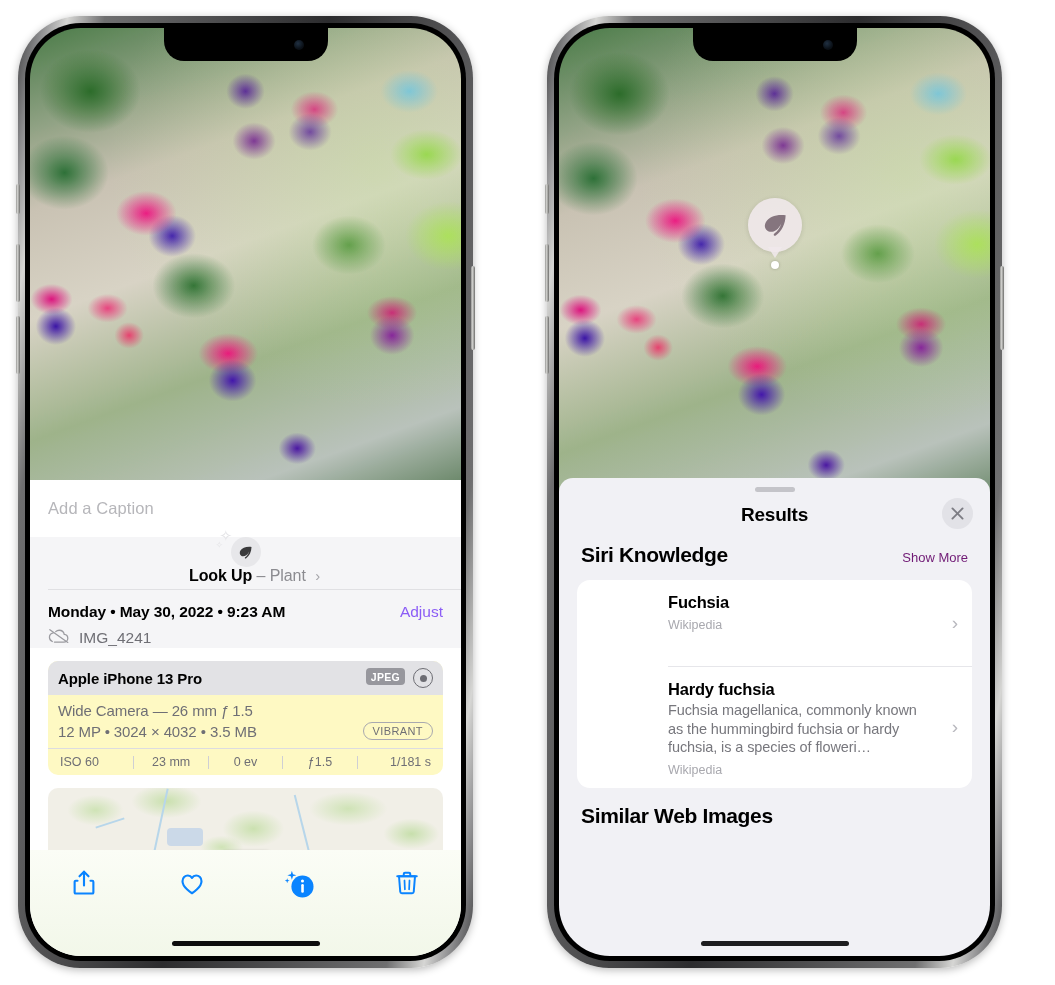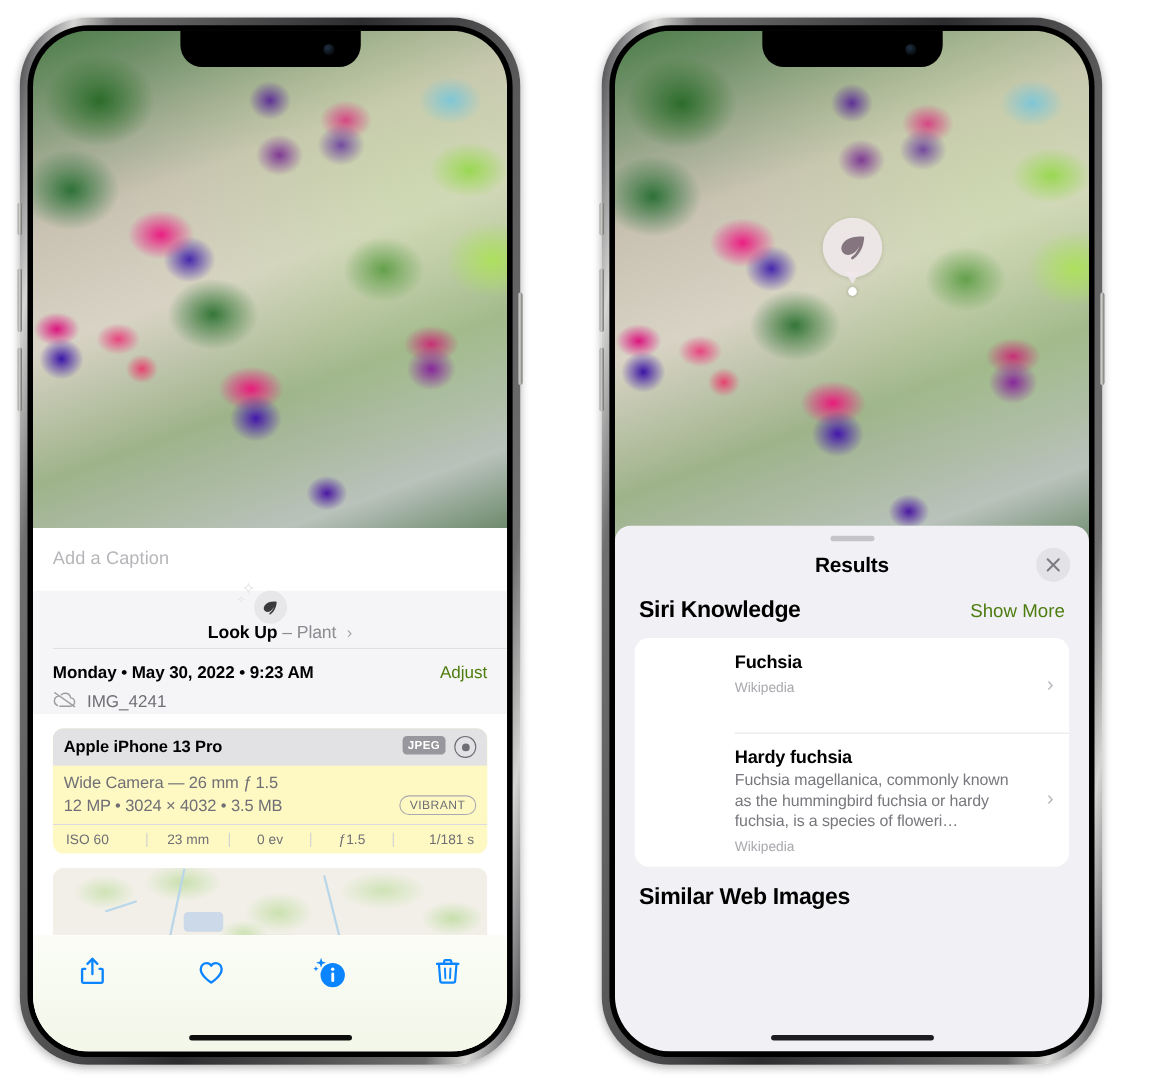--- a/index.html
+++ b/index.html
@@ -80,21 +80,21 @@
   .spark.a{left:-11px;top:-9px;font-size:15px;}
   .spark.b{left:-15px;top:4px;font-size:9px;}
   .lookup-text{margin-left:18px;font-size:16px;color:#000;font-weight:700;letter-spacing:-.1px;}
   .lookup-text .sub{font-weight:400;color:#8b8b90;}
   .chev{color:#a4a4a9;font-size:15px;margin-left:5px;font-weight:500;}
   .sep{height:1px;background:#e0e0e3;margin-left:18px;}
 
   .meta-block{background:#f5f5f7;padding:13px 18px 0;}
   .meta-line1{display:flex;align-items:baseline;justify-content:space-between;}
   .meta-date{font-size:15.5px;font-weight:700;color:#000;letter-spacing:-.1px;}
-  .adjust{font-size:15.5px;color:#4d7c0f;}
+  .adjust{font-size:15.5px;color:#8b5cf6;}
   .meta-line2{display:flex;align-items:center;margin-top:7px;gap:9px;}
   .filename{font-size:15.5px;color:#6f6f75;}
 
   .cam-card{margin:13px 18px 0;background:#fef9c3;border-radius:10px;overflow:hidden;}
   .cam-head{display:flex;align-items:center;justify-content:space-between;
             padding:7px 10px;background:#e2e2e5;}
   .cam-model{font-size:15px;font-weight:700;color:#000;letter-spacing:-.1px;}
   .cam-head-right{display:flex;align-items:flex-start;gap:8px;}
   .jpeg-chip{font-size:10.5px;font-weight:700;color:#fff;background:#97979d;
              border-radius:4px;padding:2.5px 5px;letter-spacing:.3px;}
@@ -140,21 +140,21 @@
   .results-sheet{position:absolute;left:0;right:0;bottom:0;top:450px;z-index:20;
                  background:#f1f1f5;border-radius:14px 14px 0 0;overflow:hidden;}
   .grabber{width:40px;height:5px;border-radius:3px;background:#c4c4c9;
            margin:9px auto 0;}
   .res-head{position:relative;height:46px;display:flex;align-items:center;justify-content:center;}
   .res-title{font-size:19px;font-weight:700;color:#000;letter-spacing:-.2px;}
   .close-btn{position:absolute;right:17px;top:6px;width:31px;height:31px;border-radius:50%;
              background:#e2e2e7;display:flex;align-items:center;justify-content:center;}
   .section-hd{display:flex;align-items:baseline;justify-content:space-between;padding:0 22px;margin-top:5px;}
   .section-title{font-size:21px;font-weight:700;color:#000;letter-spacing:-.35px;}
-  .show-more{font-size:17px;color:#4d7c0f;}
+  .show-more{font-size:13px;color:#701a75;}
   .know-card{margin:13px 18px 0;background:#fff;border-radius:13px;overflow:hidden;}
   .know-row{display:flex;align-items:flex-start;padding:13px 14px 11px;position:relative;}
   .thumb{flex:0 0 auto;width:62px;height:62px;border-radius:7px;overflow:hidden;}
   .thumb.tall{height:85px;}
   .know-txt{margin-left:15px;flex:1;padding-right:24px;}
   .know-title{font-size:16.5px;font-weight:700;color:#000;letter-spacing:-.2px;}
   .know-desc{font-size:14.5px;color:#77777d;line-height:18.5px;margin-top:2px;letter-spacing:-.1px;}
   .know-src{font-size:12.5px;color:#a8a8ae;margin-top:6px;}
   .row-chev{position:absolute;right:14px;top:50%;transform:translateY(-50%);
             color:#b8b8be;font-size:19px;font-weight:400;}

